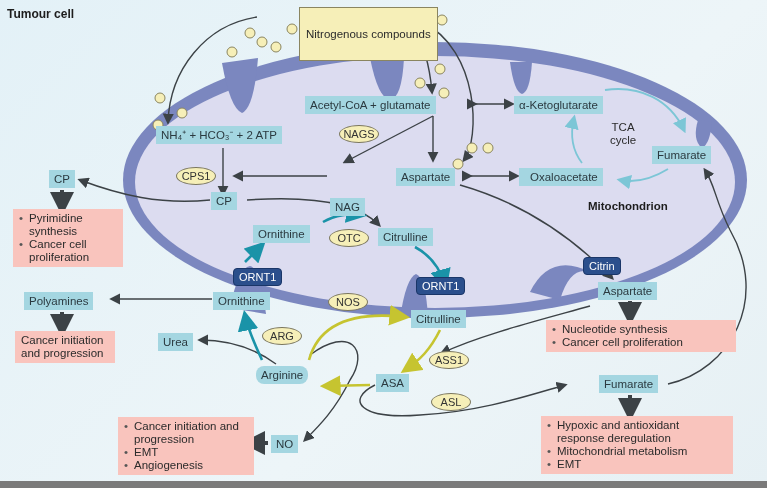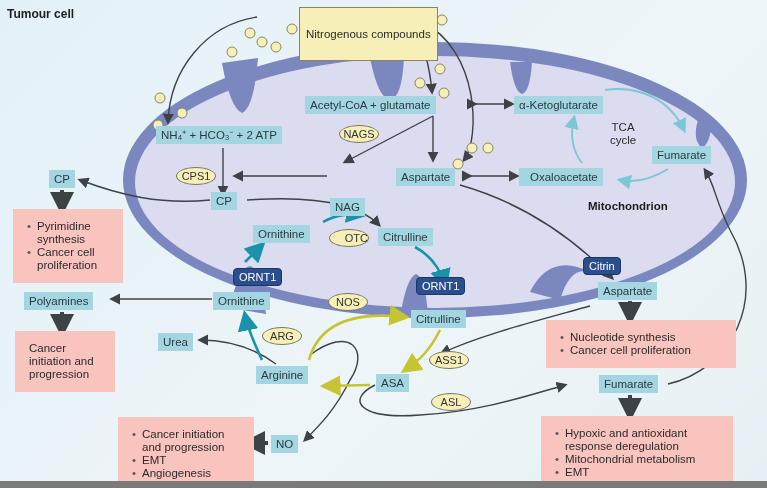--- a/index.html
+++ b/index.html
@@ -4,21 +4,21 @@
 <style>
   html, body { margin:0; padding:0; }
   body { width:767px; height:488px; overflow:hidden; font-family:"Liberation Sans", sans-serif; }
   #stage { position:relative; width:767px; height:488px; background:linear-gradient(135deg,#e3f1f7 0%,#edf5f8 60%,#e6f0f4 100%); overflow:hidden; }
   #bg-svg { position:absolute; left:0; top:0; }
   .lbl { position:absolute; font-size:11.5px; color:#2b2b2b; white-space:nowrap; }
   .box { position:absolute; background:#a4d6e1; color:#2b3a40; font-size:11.5px; padding:2px 5px; white-space:nowrap; line-height:14px; }
   .enz { position:absolute; background:#f6efb8; border:1px solid #7c7860; border-radius:50%; font-size:11px; color:#333; text-align:center; line-height:16px; height:16px; }
   .trans { position:absolute; background:#2b4f8c; color:#fff; font-size:11px; padding:1px 5px; border-radius:4px; border:1px solid #1a3668; line-height:14px;margin-top:8px; }
   .out { position:absolute; background:#f9c4bd; color:#2b2b2b; font-size:11.5px; padding:3px 6px; line-height:13px; }
-  .out ul { list-style:none; margin:8px; padding:0; }
+  .out ul { list-style:none; margin:0; padding:0; }
   .out li { position:relative; padding-left:10px; }
   .out li::before { content:"•"; position:absolute; left:0; color:#555; }
   .plain { padding-left:0 !important; }
   .plain::before { content:"" !important; }
   .source { position:absolute; background:#f6efb8; border:1px solid #8a8560; font-size:11.5px; padding:20px 6px; color:#2b2b2b;margin-left:34px; }
   .title { position:absolute; left:7px; top:7px; font-weight:bold; font-size:12px; color:#1d1d1d; }
   .mito-label { position:absolute; font-weight:bold; font-size:11.5px; color:#1d1d1d; }
   .bottom-bar { position:absolute; left:0; top:481px; width:767px; height:7px; background:#7a7a7a; }
 </style>
 </head>
@@ -141,31 +141,31 @@
   <div class="box" style="left:330px;top:168px;margin-top:30px;">NAG</div>
   <div class="box" style="left:396px;top:168px;">Aspartate</div>
   <div class="box" style="left:519px;top:168px;padding-left:11px;">Oxaloacetate</div>
   <div class="box" style="left:652px;top:146px;">Fumarate</div>
   <div class="box" style="left:211px;top:192px;">CP</div>
   <div class="box" style="left:253px;top:225px;">Ornithine</div>
   <div class="box" style="left:378px;top:228px;">Citrulline</div>
 
   <div class="enz" style="left:339px;top:125px;width:38px;">NAGS</div>
   <div class="enz" style="left:176px;top:167px;width:38px;">CPS1</div>
-  <div class="enz" style="left:329px;top:229px;width:38px;text-align:right;">OTC</div>
+  <div class="enz" style="left:329px;top:229px;width:38px;">OTC</div>
 
   <div class="trans" style="left:233px;top:260px;">ORNT1</div>
   <div class="trans" style="left:416px;top:269px;">ORNT1</div>
   <div class="trans" style="left:583px;top:249px;">Citrin</div>
 
   <div class="box" style="left:49px;top:170px;">CP</div>
   <div class="box" style="left:24px;top:292px;">Polyamines</div>
   <div class="box" style="left:213px;top:292px;">Ornithine</div>
   <div class="box" style="left:158px;top:333px;">Urea</div>
-  <div class="box" style="left:256px;top:366px;">Arginine</div>
+  <div class="box" style="left:256px;top:366px;border-radius:8px;">Arginine</div>
   <div class="box" style="left:411px;top:310px;">Citrulline</div>
   <div class="box" style="left:376px;top:374px;">ASA</div>
   <div class="box" style="left:271px;top:435px;">NO</div>
   <div class="box" style="left:598px;top:282px;">Aspartate</div>
   <div class="box" style="left:599px;top:375px;">Fumarate</div>
 
   <div class="enz" style="left:328px;top:293px;width:38px;">NOS</div>
   <div class="enz" style="left:262px;top:327px;width:38px;">ARG</div>
   <div class="enz" style="left:429px;top:351px;width:38px;">ASS1</div>
   <div class="enz" style="left:431px;top:393px;width:38px;">ASL</div>

